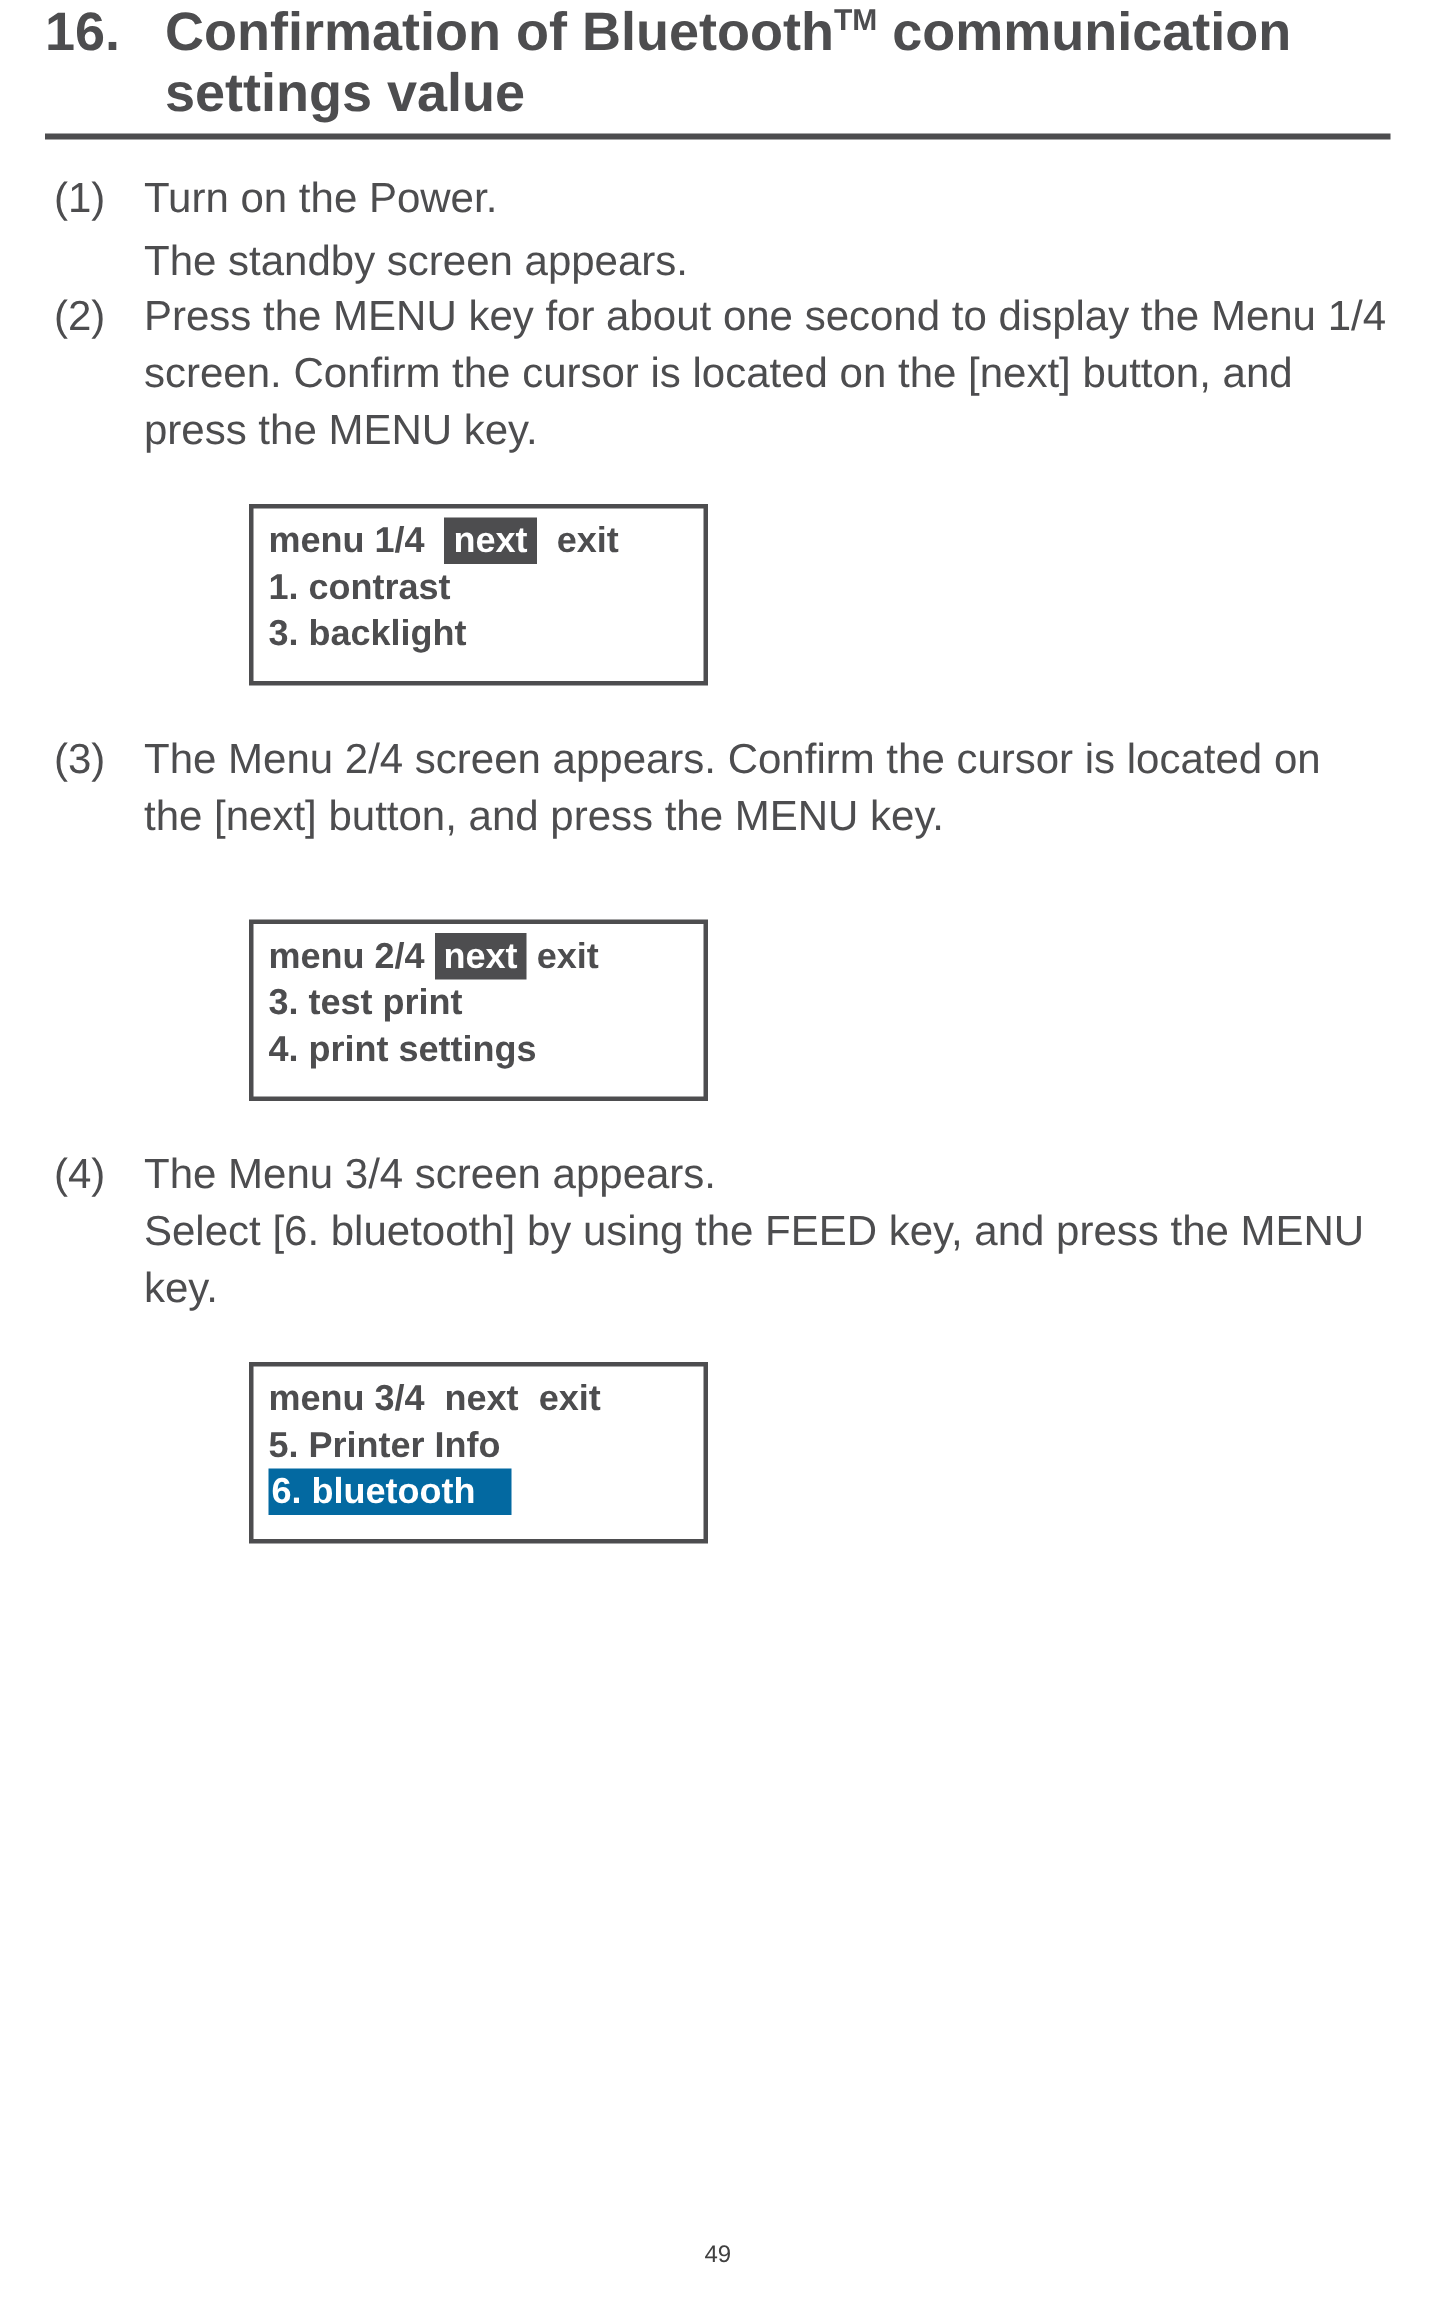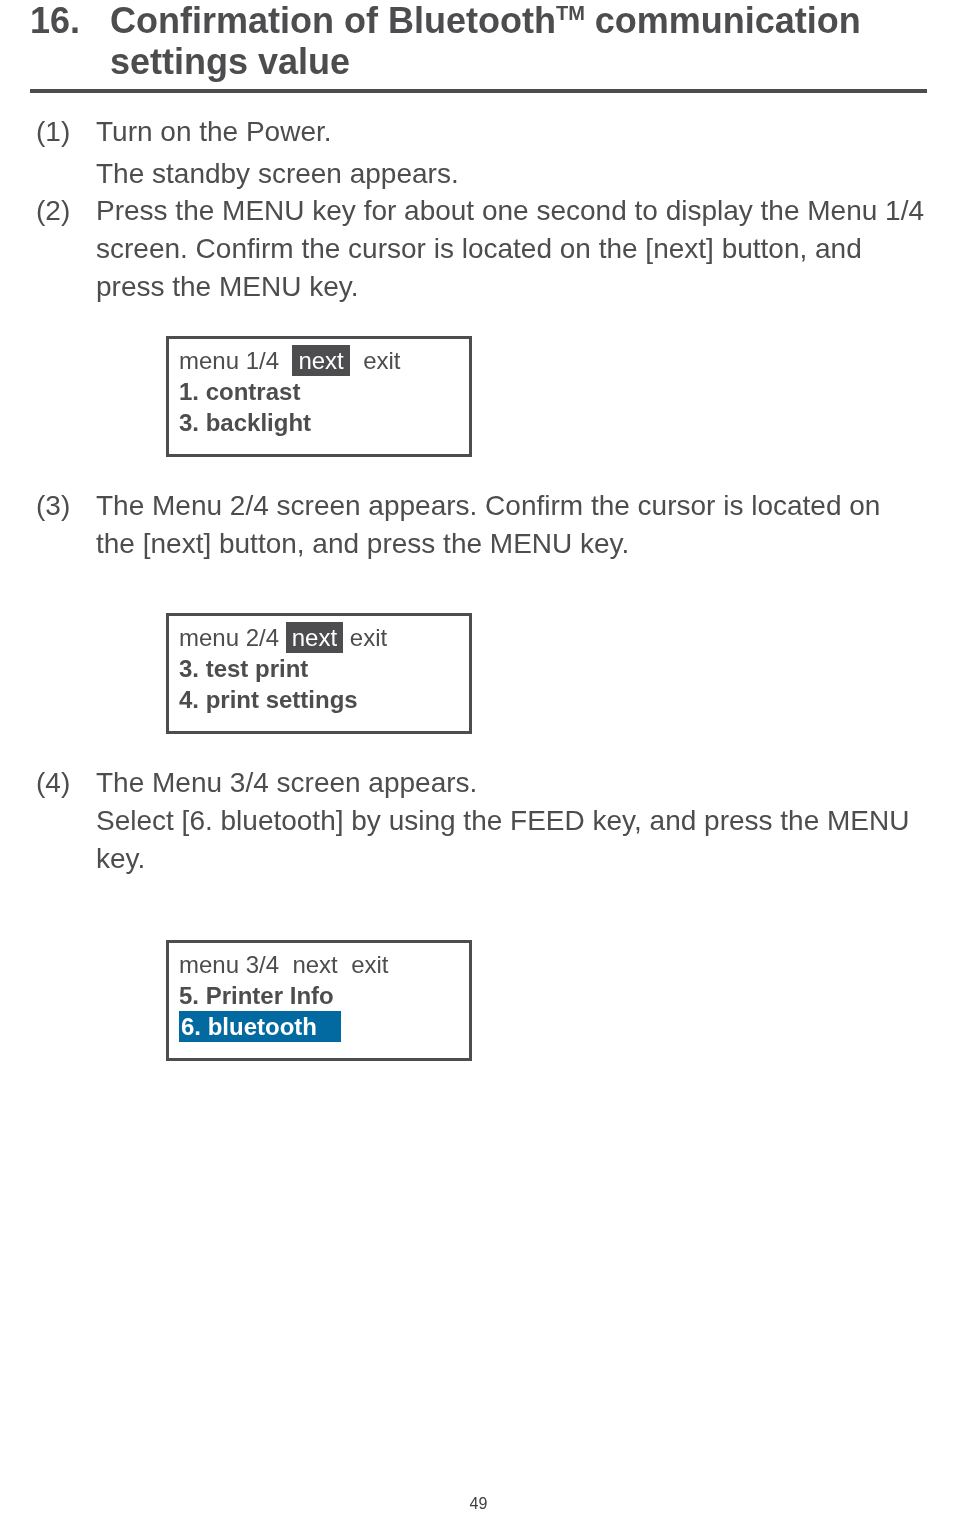--- a/index.html
+++ b/index.html
@@ -64,20 +64,21 @@
   .lcd {
     border: 3px solid #4d4d4f;
     width: 280px;
     margin: 30px 0 30px 130px;
     padding: 6px 10px 16px 10px;
     font-size: 24px;
     line-height: 1.3;
   }
   .lcd .row1 {
     white-space: nowrap;
+    font-weight: bold;
   }
   .pill {
     background: #4d4d4f;
     color: #ffffff;
     padding: 0 6px;
     display: inline-block;
   }
   .lcd .bold {
     font-weight: bold;
   }
@@ -148,21 +149,21 @@
     </div>
 
     <div class="step">
       <div class="step-num">(4)</div>
       <div class="step-text">
         <div>The Menu 3/4 screen appears.</div>
         <div>Select [6. bluetooth] by using the FEED key, and press the MENU key.</div>
       </div>
     </div>
 
-    <div class="lcd" style="margin-top:62px;">
+    <div class="lcd" style="margin-top:30px;">
       <div class="row1">
         <span>menu  3/4</span>&nbsp;&nbsp;<span>next</span>&nbsp;&nbsp;<span>exit</span>
       </div>
       <div class="bold">5. Printer Info</div>
       <div><span class="pill-bold">6. bluetooth</span></div>
     </div>
 
   </div>
 
   <div class="page-num">49</div>

